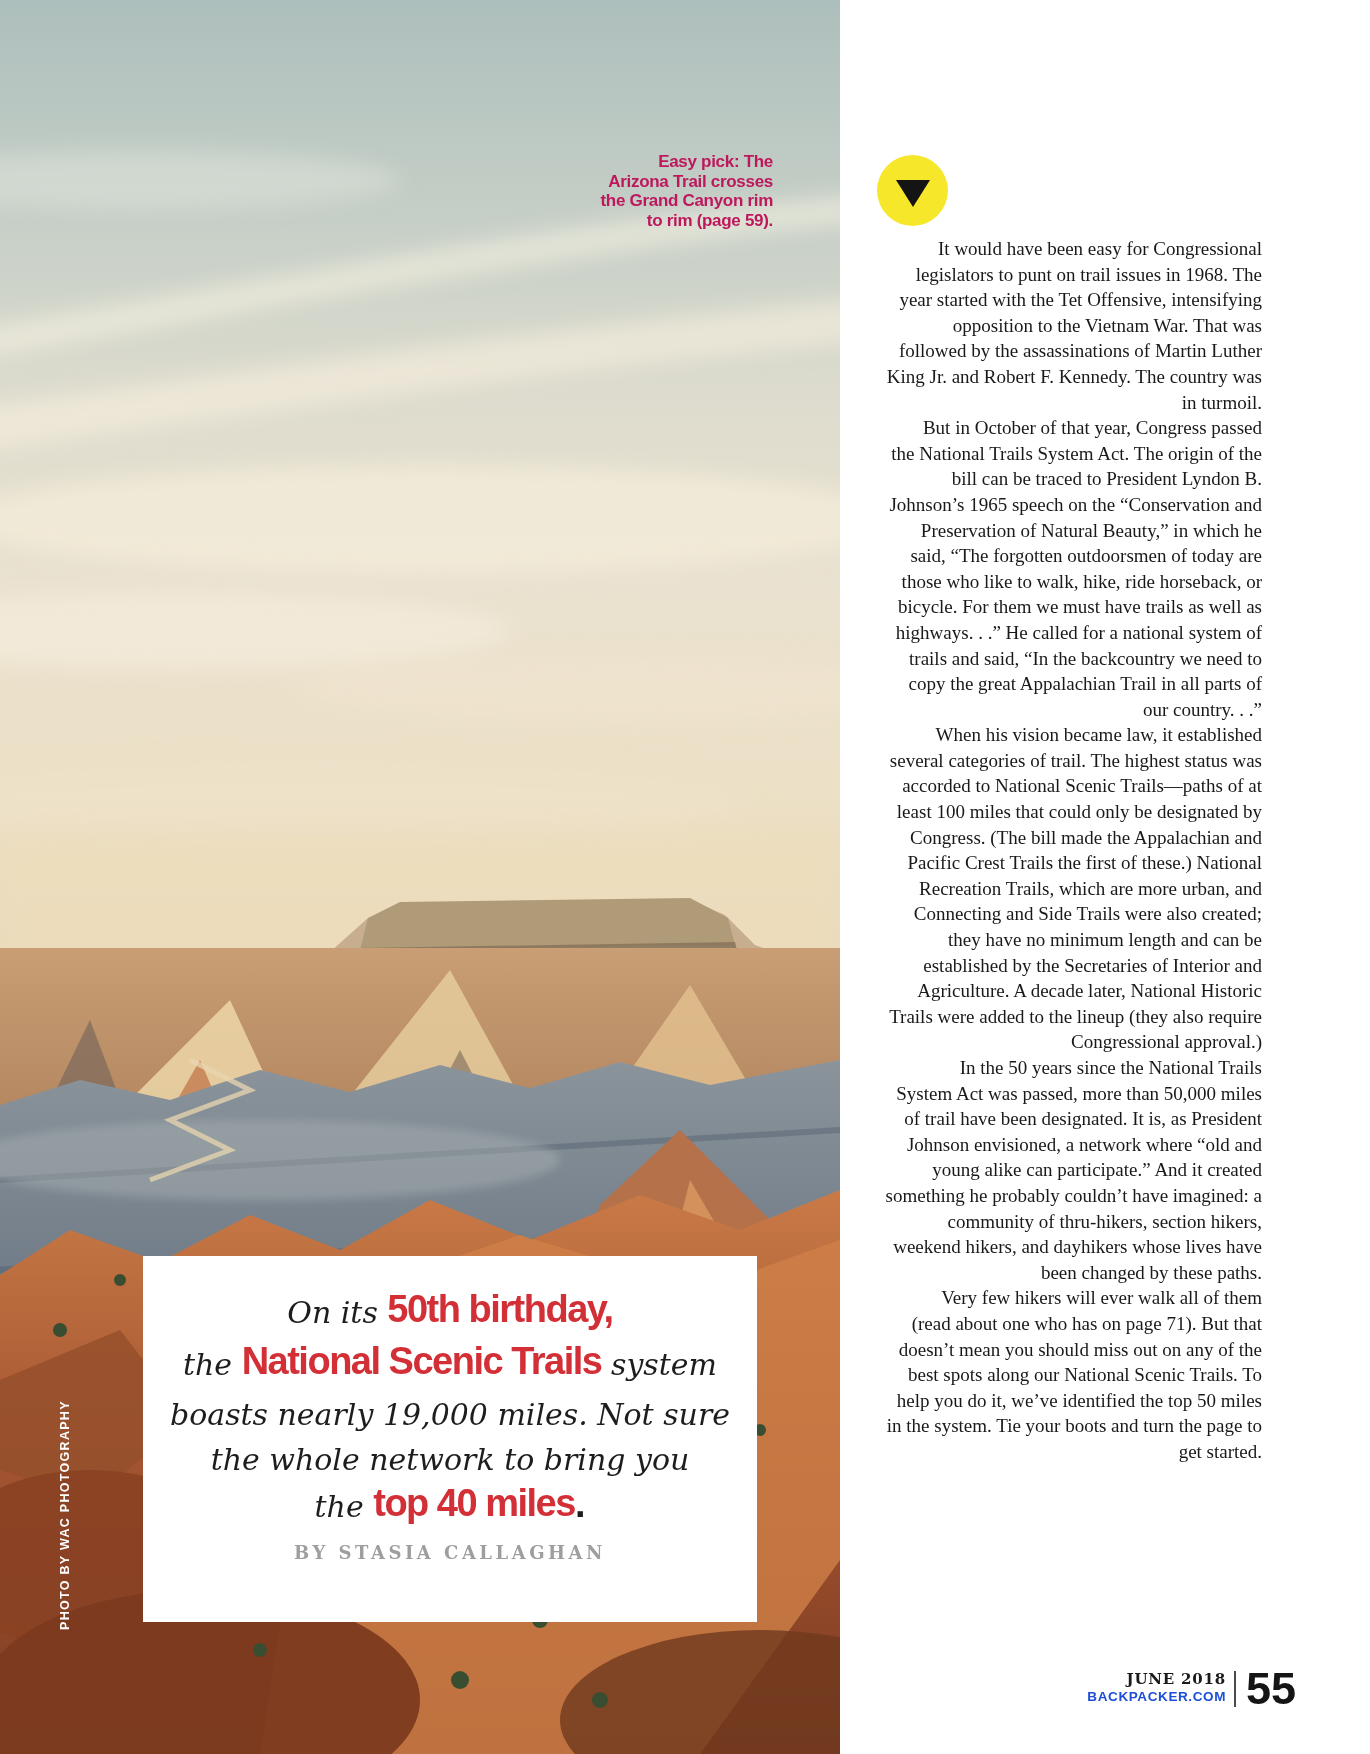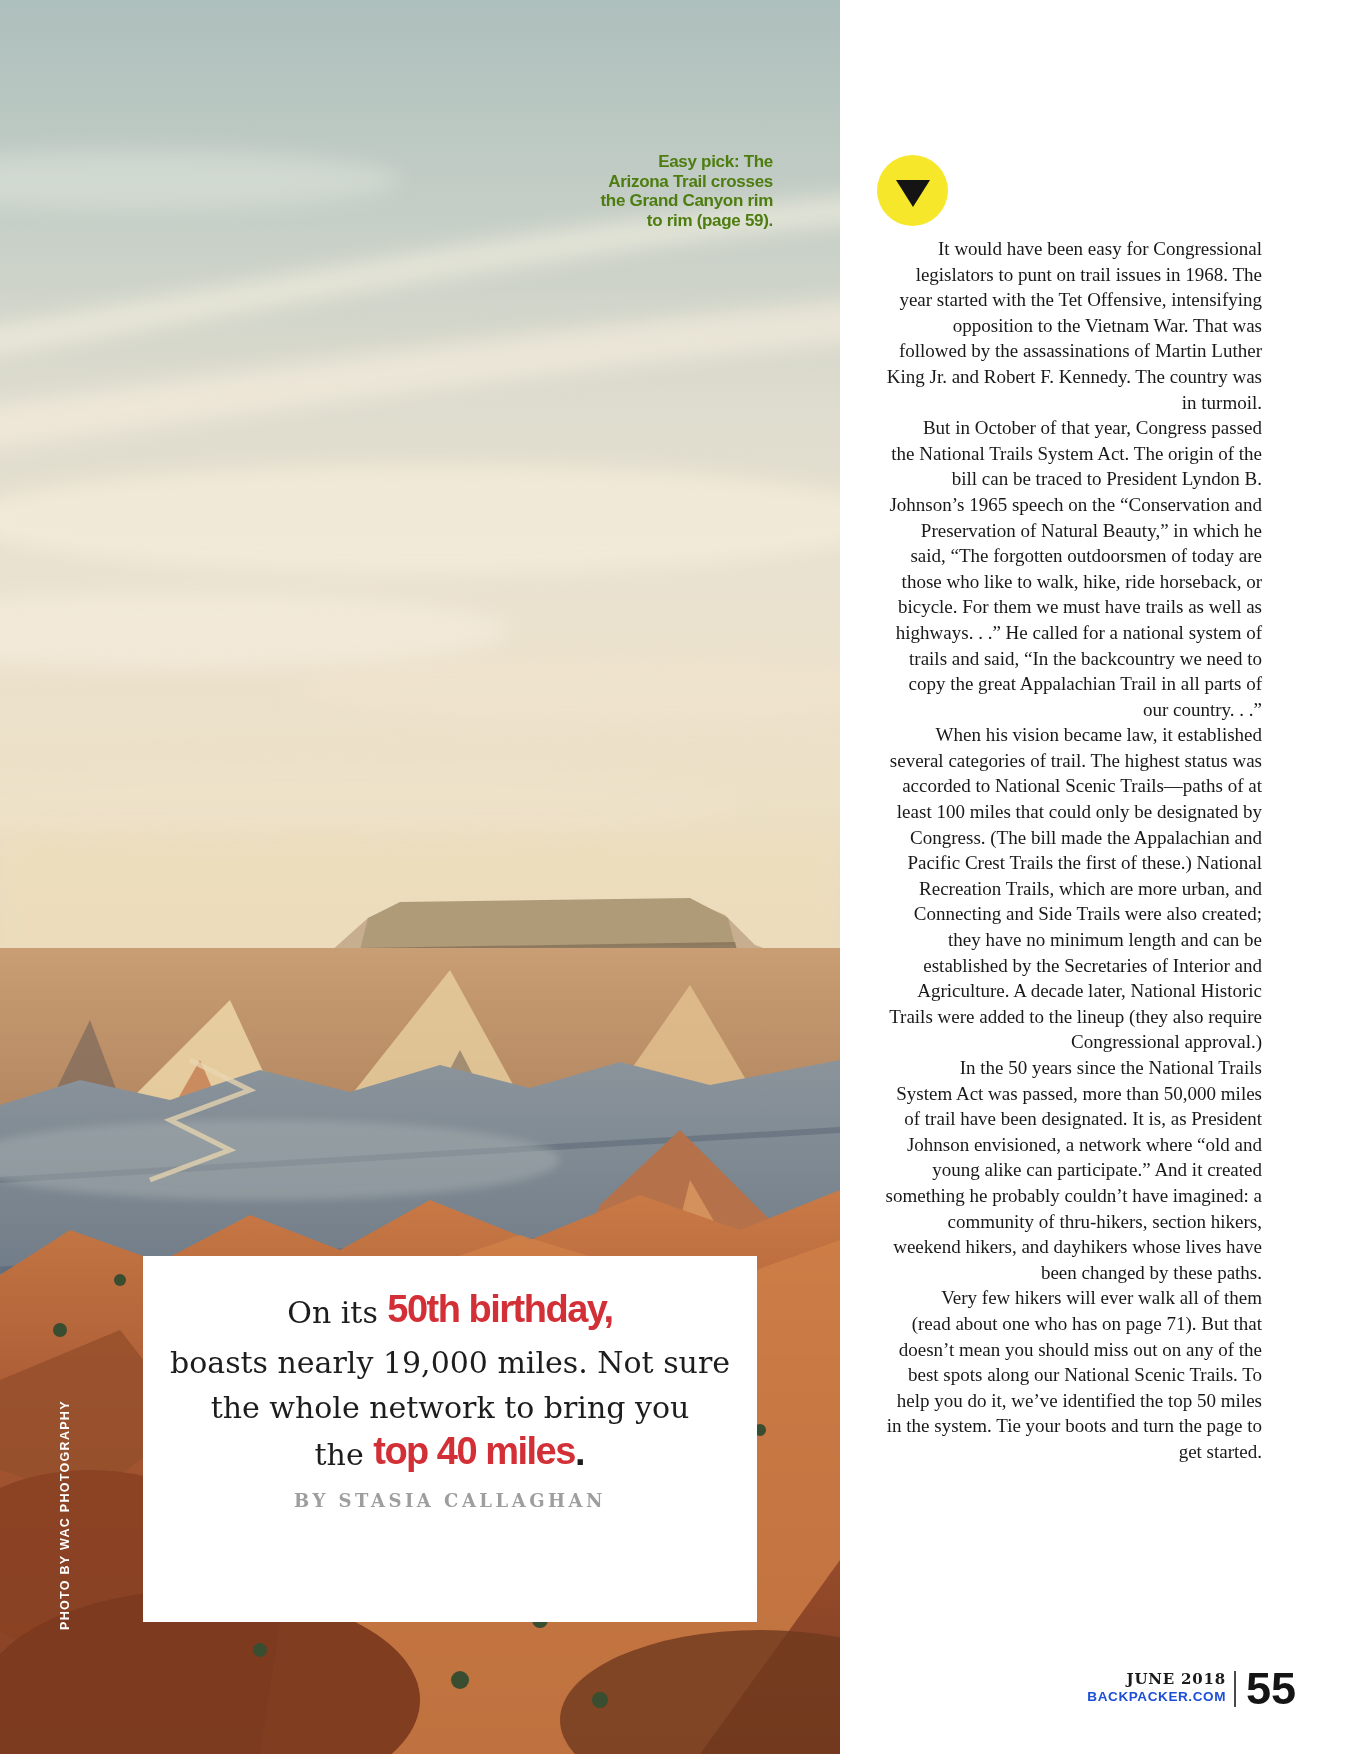--- a/index.html
+++ b/index.html
@@ -5,37 +5,37 @@
   html,body{margin:0;padding:0;background:#ffffff;}
   .page{position:relative;width:1370px;height:1754px;background:#ffffff;overflow:hidden;
         font-family:"Liberation Sans",sans-serif;}
 
   
   .photo{position:absolute;left:0;top:0;width:840px;height:1754px;overflow:hidden;}
   .photo svg{display:block;}
 
   
   .caption{position:absolute;left:513px;top:152px;width:260px;text-align:right;
-           font-weight:700;font-size:17px;line-height:19.5px;letter-spacing:-0.3px;color:#4d7c0f;}
+           font-weight:700;font-size:17px;line-height:19.5px;letter-spacing:-0.3px;color:#be185d;}
 
   
   .credit{position:absolute;left:58px;top:1630px;transform:rotate(-90deg);transform-origin:0 0;
           white-space:nowrap;color:#ffffff;font-weight:700;font-size:12.5px;letter-spacing:1.3px;}
 
   
   .marker{position:absolute;left:877px;top:155px;width:71px;height:71px;border-radius:50%;
           background:#f7e72a;display:flex;align-items:center;justify-content:center;}
   .tri{display:block;width:0;height:0;border-left:17px solid transparent;
        border-right:17px solid transparent;border-top:27px solid #141414;margin-top:6px;}
 
   
   .quote-box{position:absolute;left:143px;top:1256px;width:614px;height:366px;background:#ffffff;
              text-align:center;box-sizing:border-box;padding-top:32px;}
   .qline{line-height:45px;white-space:nowrap;}
-  .qi{font-family:"DejaVu Serif",serif;font-size:30px;color:#1d1d1d;}
+  .qi{font-family:"DejaVu Serif",serif;font-style:italic;font-size:30px;color:#1d1d1d;}
   .qr{font-family:"Liberation Sans",sans-serif;font-stretch:condensed;font-weight:700;
       font-size:38px;letter-spacing:-1.5px;color:#d22f36;position:relative;top:-1px;}
   .qdot{font-family:"Liberation Sans",sans-serif;font-weight:700;font-size:38px;color:#1d1d1d;}
   .byline{margin-top:8px;font-family:"DejaVu Serif",serif;font-weight:700;font-size:18px;
           letter-spacing:3.5px;color:#9e9e9e;}
 
   
   .article{position:absolute;left:884px;top:236px;width:378px;
            font-family:Liberation Serif, serif;font-size:19px;line-height:25.6px;color:#191919;
            text-align:right;}
@@ -178,20 +178,23 @@
   <div class="credit">PHOTO BY WAC PHOTOGRAPHY</div>
 
   <div class="marker">
     <span class="tri"></span>
   </div>
 
   <div class="quote-box">
     <div class="qline">
       <span class="qi">On its </span><span class="qr">50th birthday,</span>
     </div>
+    <div class="qline">
+      <span class="qi">the </span><span class="qr">National Scenic Trails</span><span class="qi"> system</span>
+    </div>
     <div class="qline qi">boasts nearly 19,000 miles. Not sure</div>
     <div class="qline qi">the whole network to bring you</div>
     <div class="qline">
       <span class="qi">the </span><span class="qr">top 40 miles</span><span class="qdot">.</span>
     </div>
     <div class="byline">BY STASIA CALLAGHAN</div>
   </div>
 
   <div class="article">
     <p>It would have been easy for Congressional legislators to punt on trail issues in 1968. The year started with the Tet Offensive, intensifying opposition to the Vietnam War. That was followed by the assassinations of Martin Luther King Jr. and Robert F. Kennedy. The country was in turmoil.</p>

